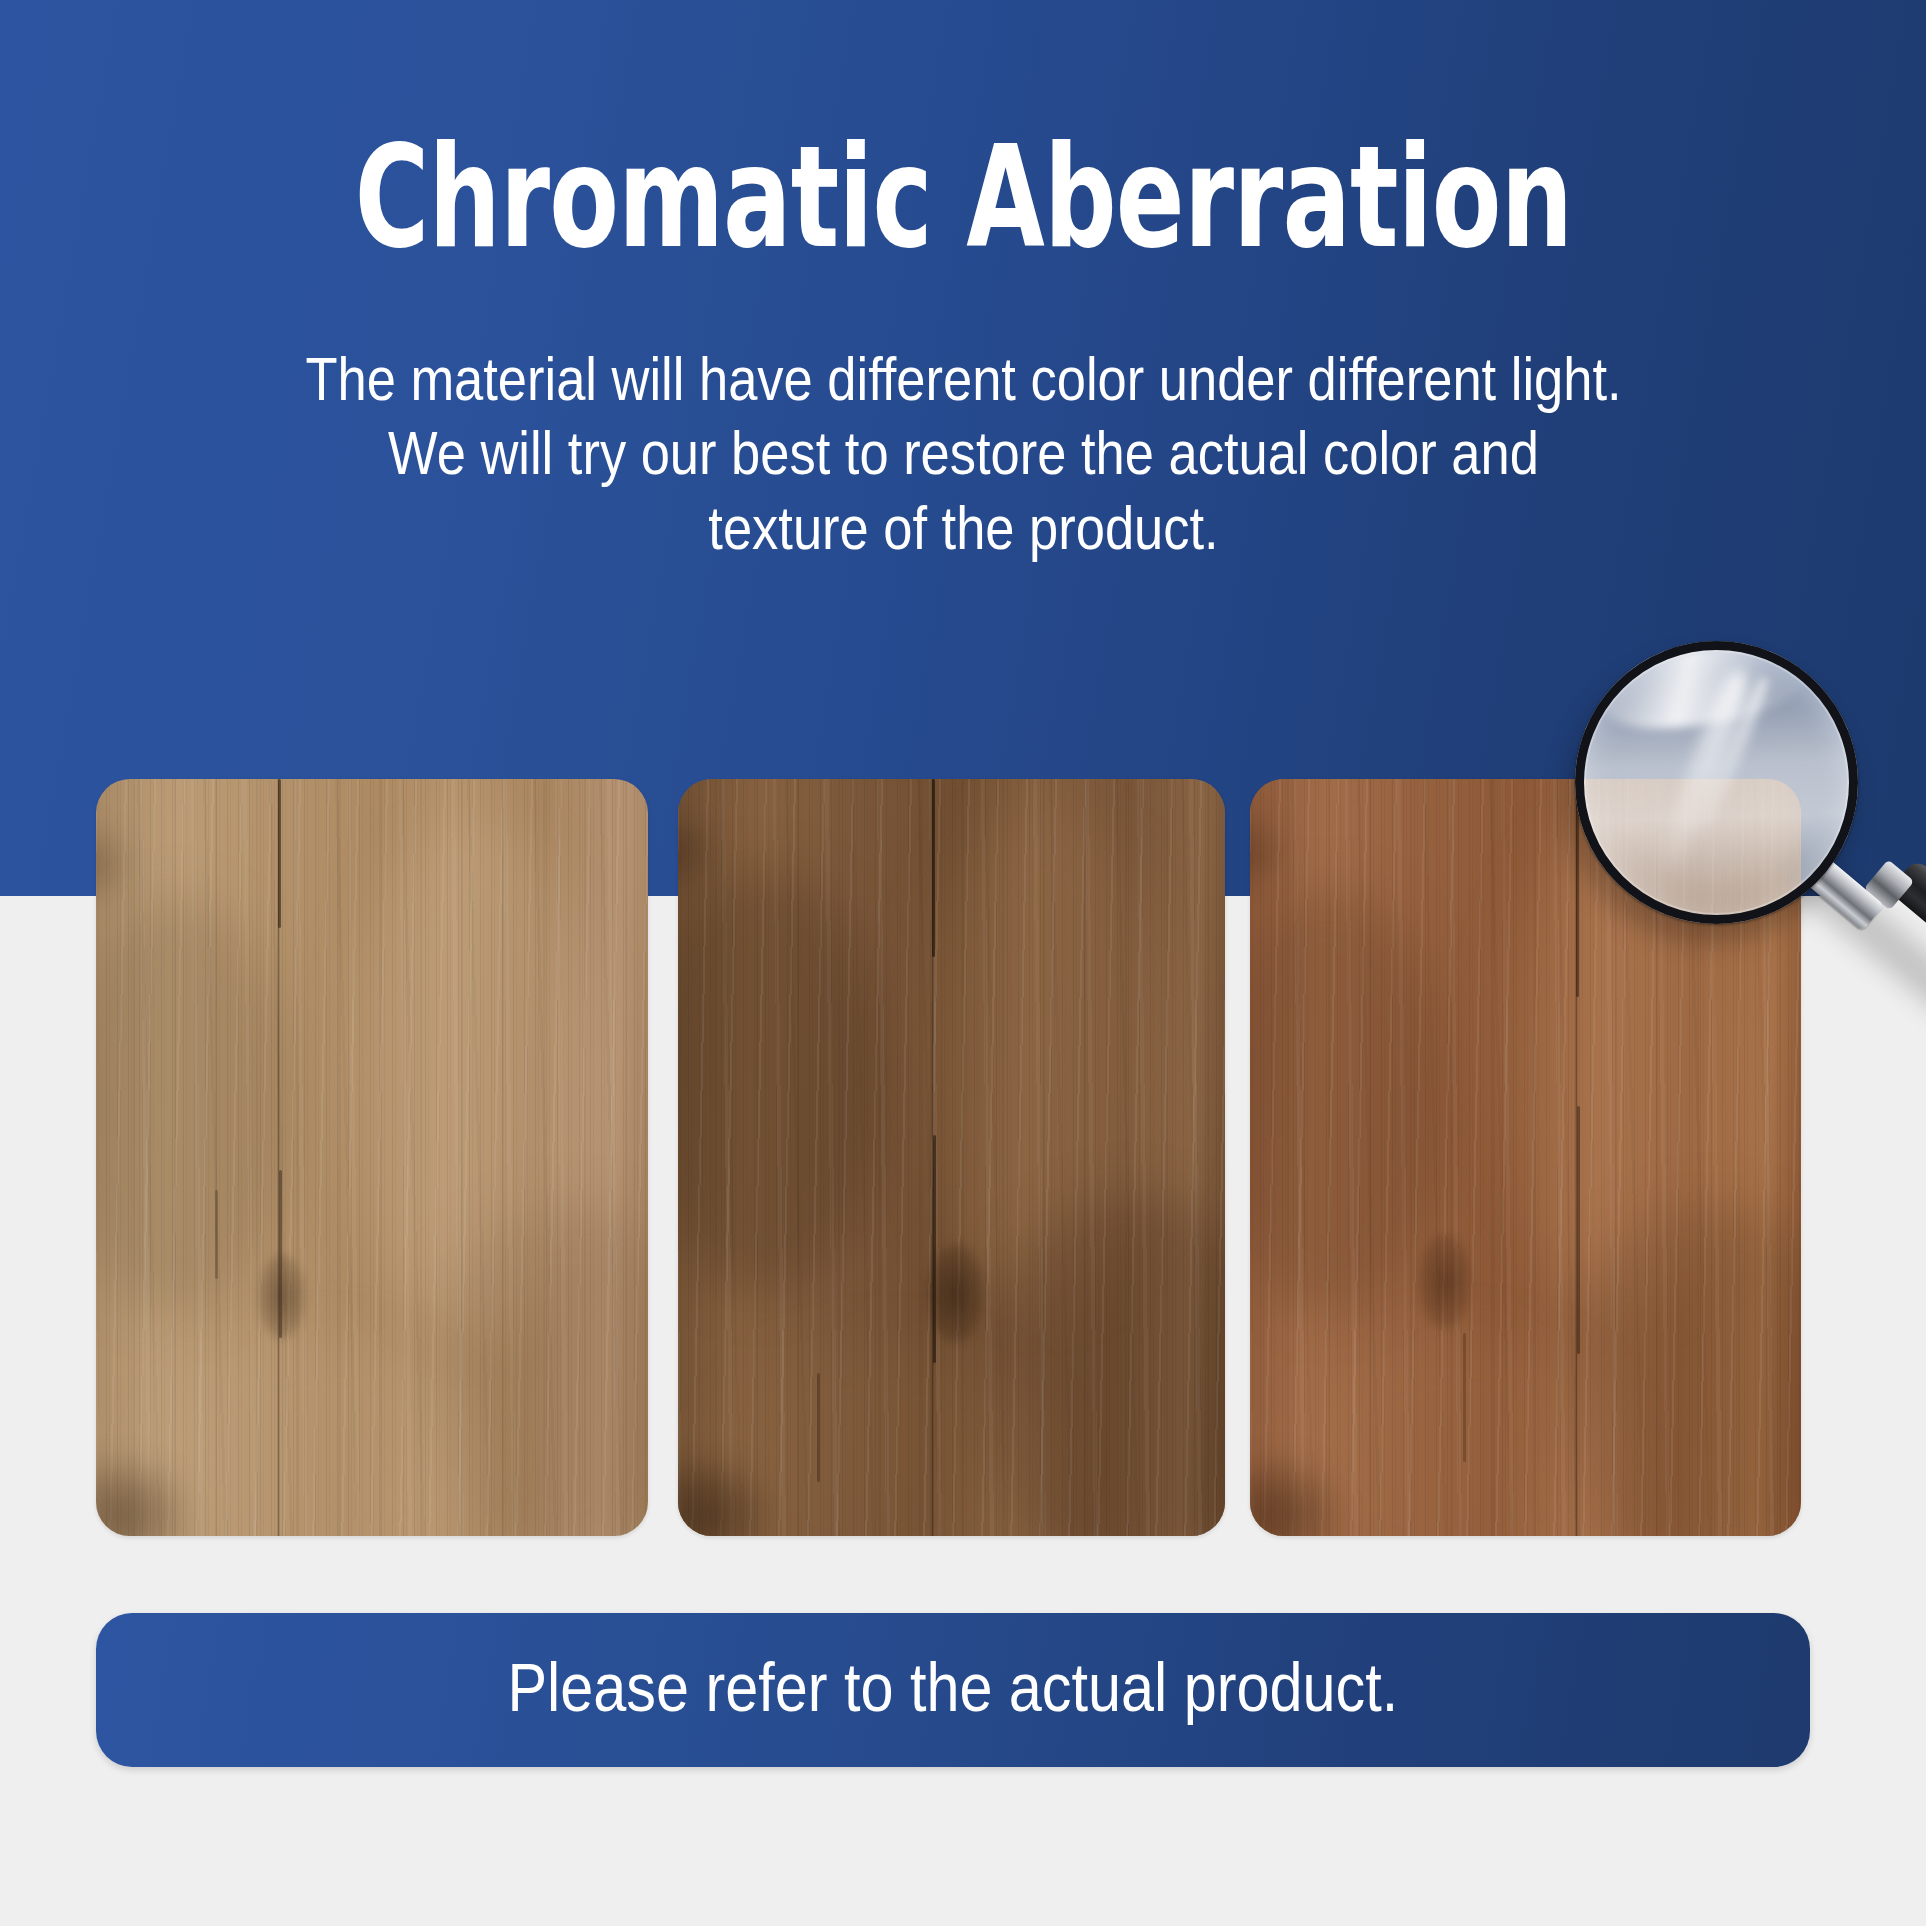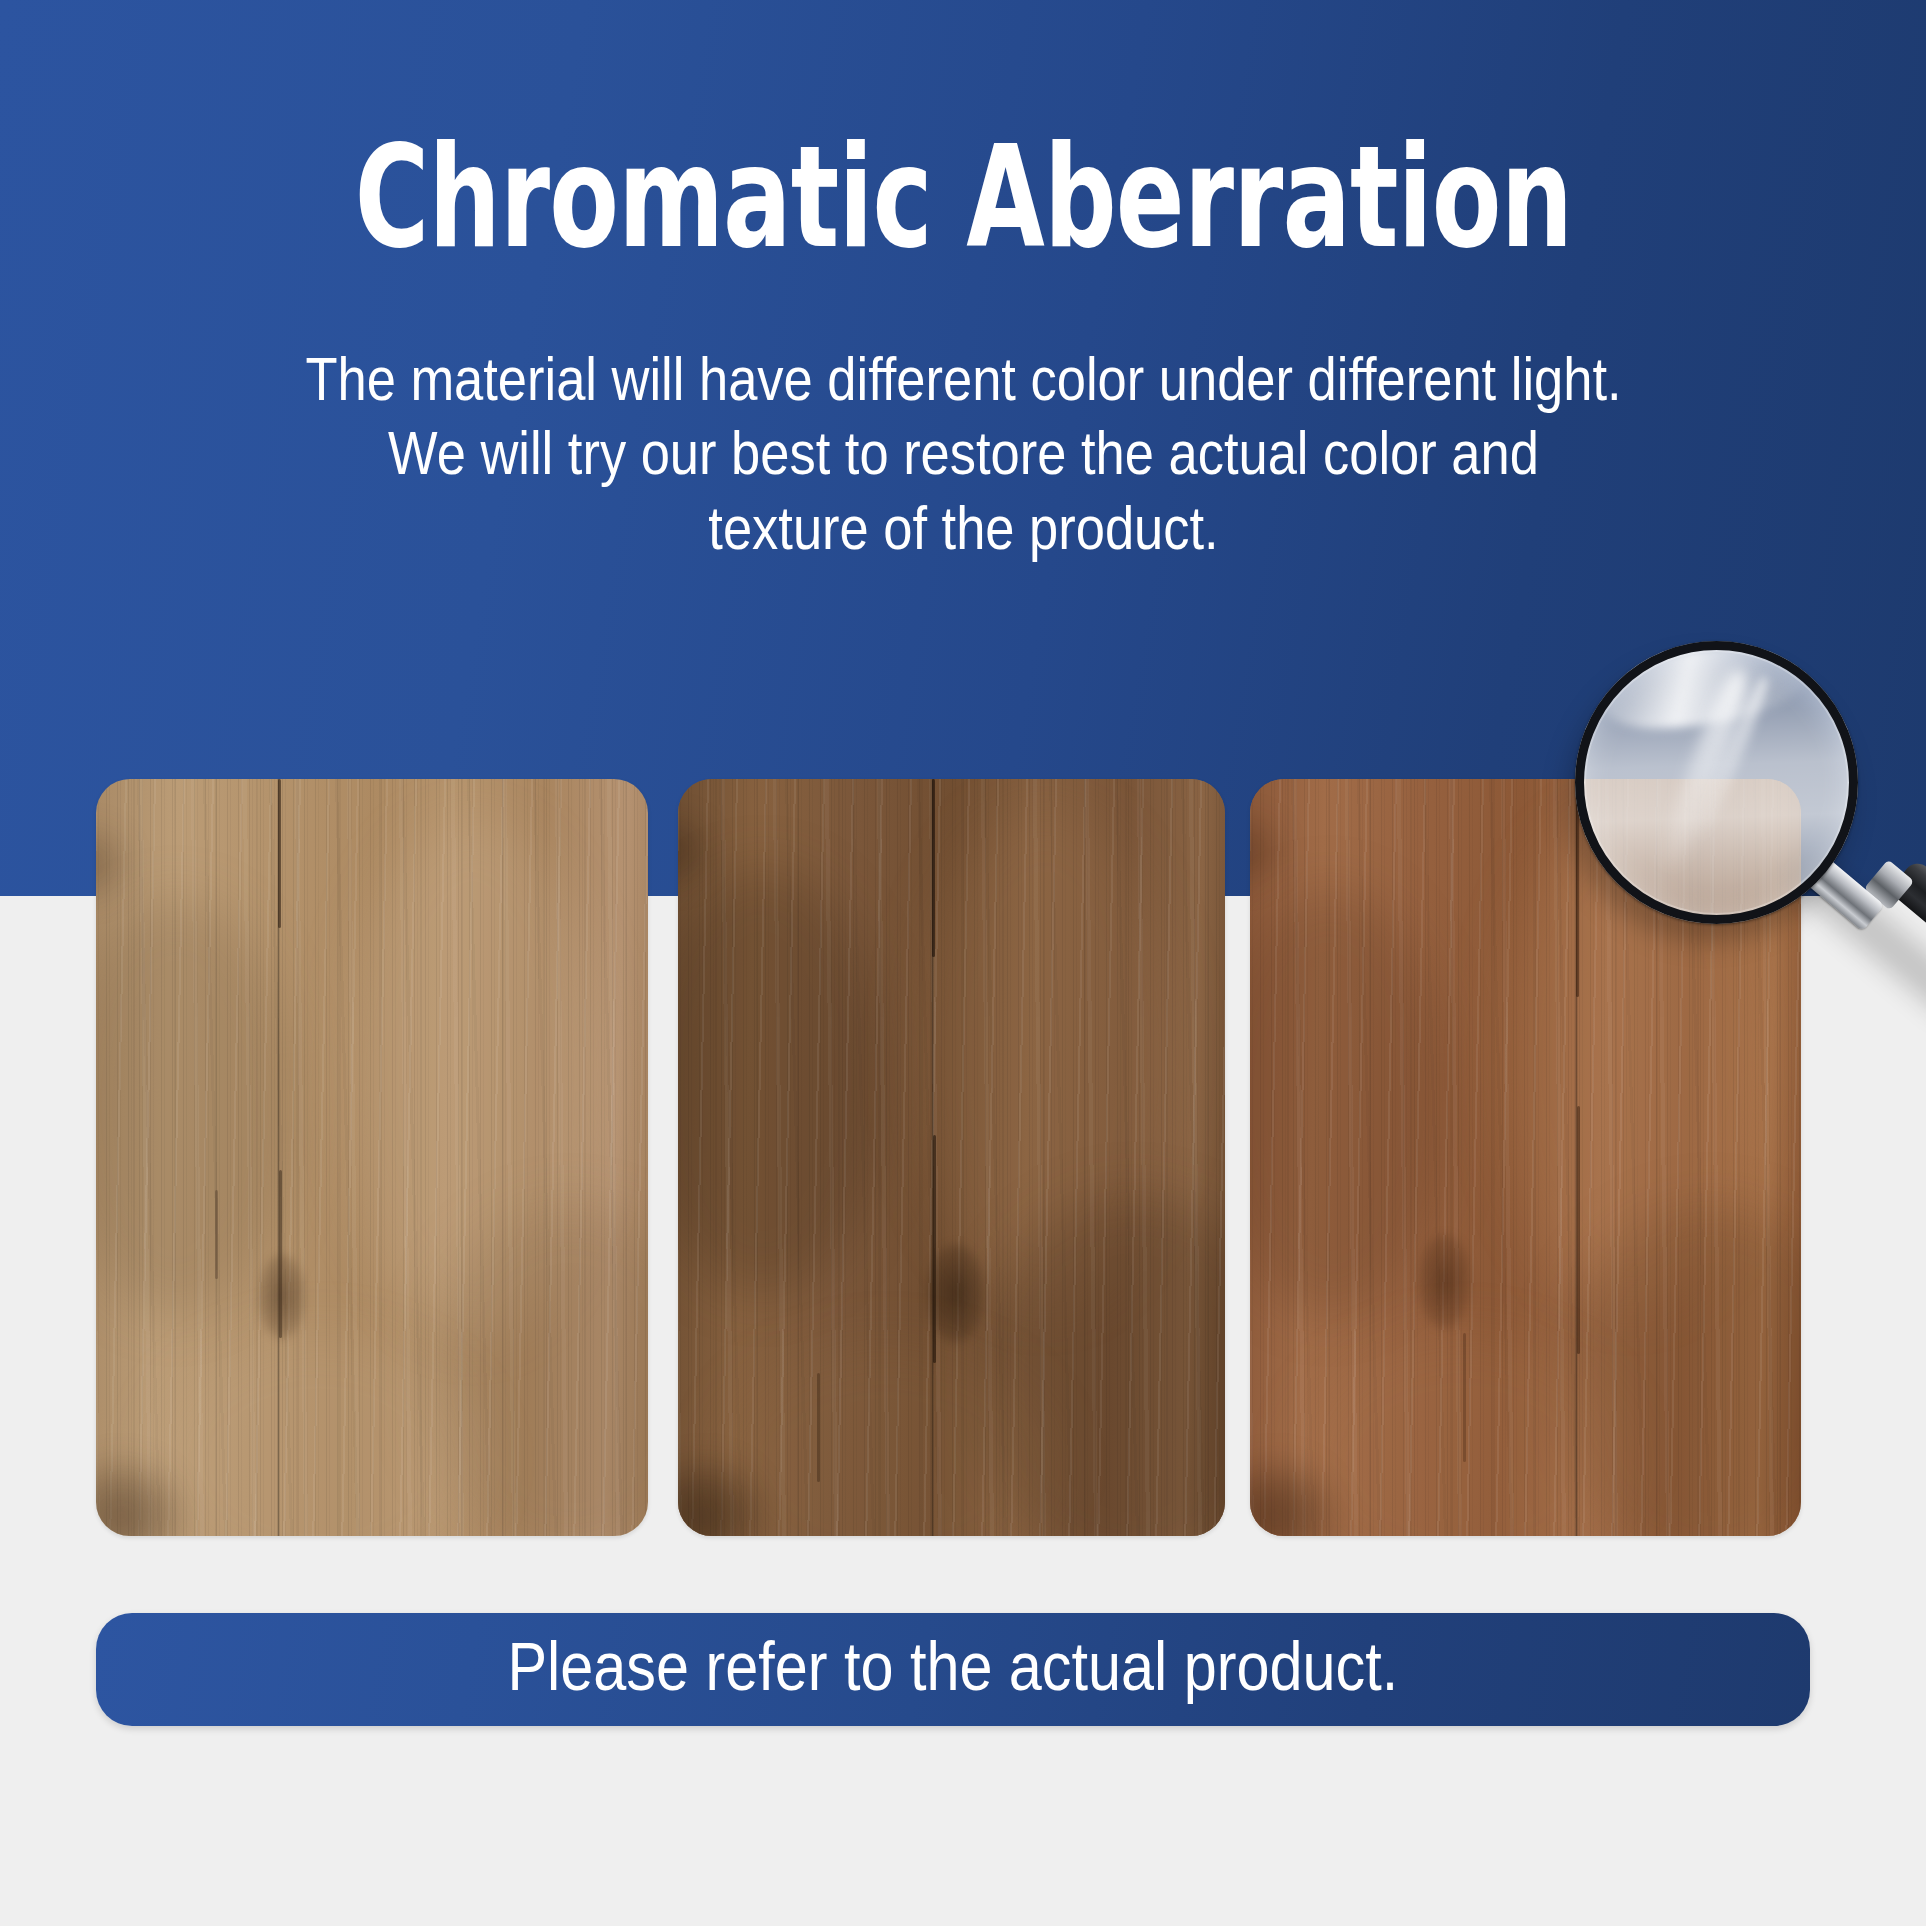--- a/index.html
+++ b/index.html
@@ -159,21 +159,21 @@
     transform:rotate(40deg);transform-origin:0 50%;
   }
   .mag-grip{
     position:absolute;left:341px;top:220px;width:248px;height:43px;border-radius:14px;
     background:linear-gradient(180deg,#5a5c60 0%,#3b3d41 18%,#1d1f22 48%,#2c2e32 72%,#131416 100%);
     transform:rotate(40deg);transform-origin:0 50%;
   }
 
   
   .cta{
-    position:absolute;left:96px;top:1613px;width:1714px;height:113px;
+    position:absolute;left:96px;top:1613px;width:1714px;height:154px;
     border-radius:36px;
     background:linear-gradient(100deg,#2d55a1 0%,#2a5199 22%,#264a8c 48%,#21407b 74%,#1e3a6e 100%);
     box-shadow:0 3px 7px rgba(0,0,0,.14);
     display:flex;align-items:center;justify-content:center;
   }
   .cta-label{
     color:#fff;font-size:69px;font-weight:500;line-height:1;
     transform:scaleX(0.86);transform-origin:50% 50%;
     white-space:nowrap;
     margin-bottom:6px;

